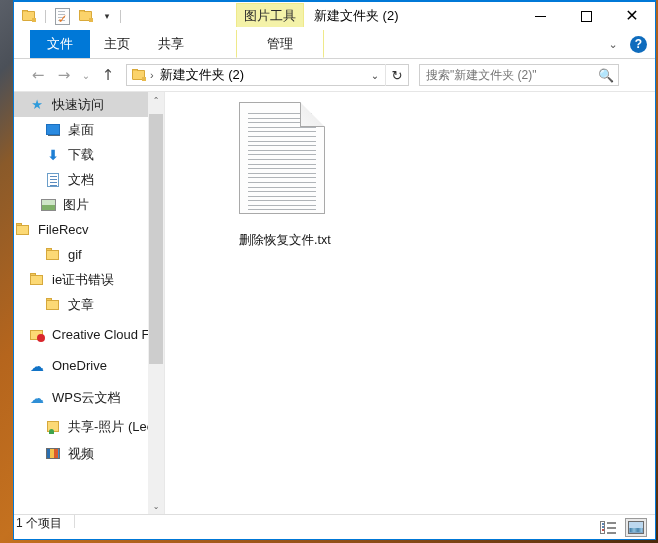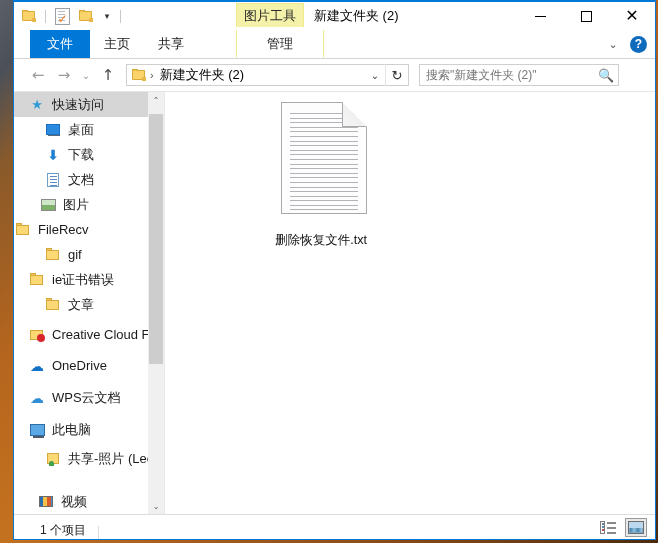--- a/index.html
+++ b/index.html
@@ -389,21 +389,21 @@
   #content {
     flex: 1;
     background: #ffffff;
     position: relative;
     overflow: hidden;
   }
   #file-item {
     position: absolute;
     left: 74px; top: 10px;
     width: 128px;
-    display: flex; flex-direction: column; align-items: flex-end;
+    display: flex; flex-direction: column; align-items: flex-start;
   }
   .txt-icon {
     width: 86px; height: 112px;
     position: relative;
   }
   .txt-page {
     position: absolute; inset: 0;
     background: #fdfdfd;
     border: 1px solid #a9a9a9;
     box-sizing: border-box;
@@ -436,22 +436,22 @@
     color: #111;
     text-align: center;
     white-space: nowrap;
   }
   
   #statusbar {
     height: 24px;
     background: #ffffff;
     border-top: 1px solid #dedede;
     display: flex;
-    align-items: flex-end;
-    padding-left: 26px;
+    align-items: flex-start;
+    padding-left: 2px;
     flex: none;
     position: relative;
   }
   #status-text { font-size: 12px; color: #222; }
   #status-sep { width:1px;height:13px;background:#dcdcdc;margin-left:12px; }
   #view-btns {
     position: absolute; right: 8px; top: 0;
     height: 24px; display: flex; align-items: center; gap: 6px;
   }
   .view-btn {
@@ -681,38 +681,32 @@
         <span class="nav-label">OneDrive</span>
       </div>
 
       <div class="nav-item" style="padding-left:14px;margin-top:7px">
         <span class="nav-ico">
             <span class="ic-wps">☁</span>
           </span>
         <span class="nav-label">WPS云文档</span>
       </div>
 
-      <div class="nav-item" style="padding-left:14px;margin-top:7px">
-        <span class="nav-ico">
-            <span class="ic-pc"></span>
-          </span>
-        <span class="nav-label">此电脑</span>
-      </div>
 
       <div class="nav-item" style="padding-left:30px;margin-top:4px">
         <span class="nav-ico">
             <span class="ic-share">
               <i class="fbody"></i>
               <i class="pp"></i>
             </span>
           </span>
         <span class="nav-label">共享-照片 (Lee77</span>
       </div>
 
-      <div class="nav-item" style="padding-left:23px;margin-top:18px">
+      <div class="nav-item" style="padding-left:30px;margin-top:2px">
         <span class="nav-ico">
             <span class="ic-video"></span>
           </span>
         <span class="nav-label">视频</span>
       </div>
 
       <div id="nav-scroll">
         <div class="sb-arrow">⌃</div>
         <div id="nav-track">
           <div id="nav-thumb"></div>

